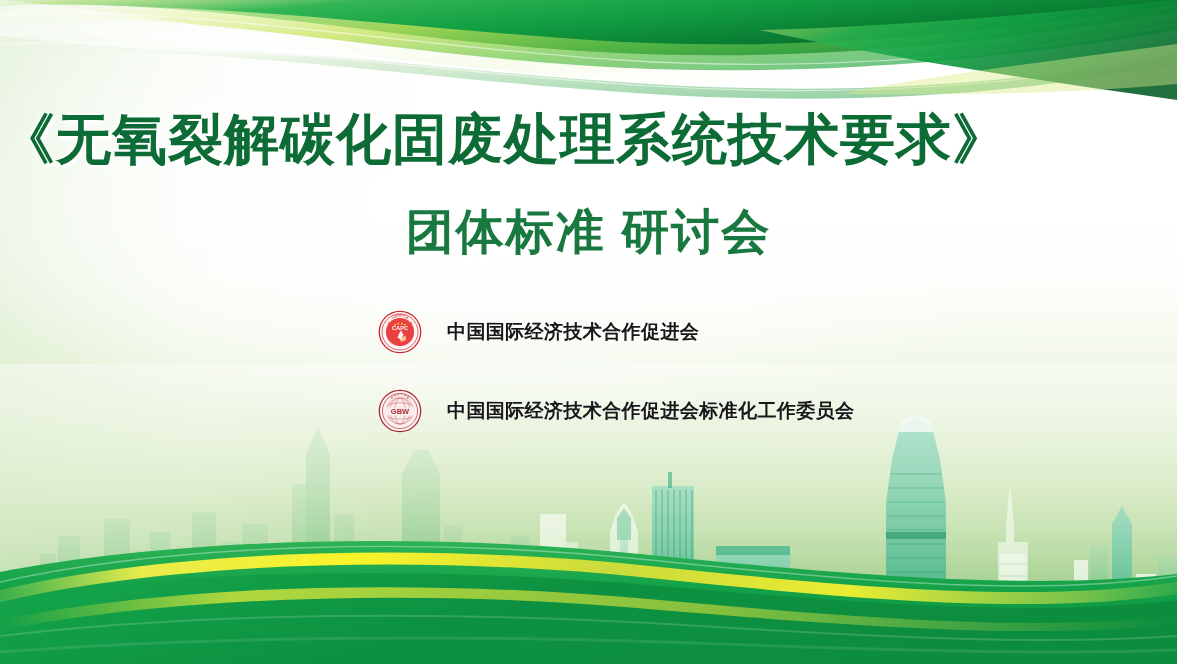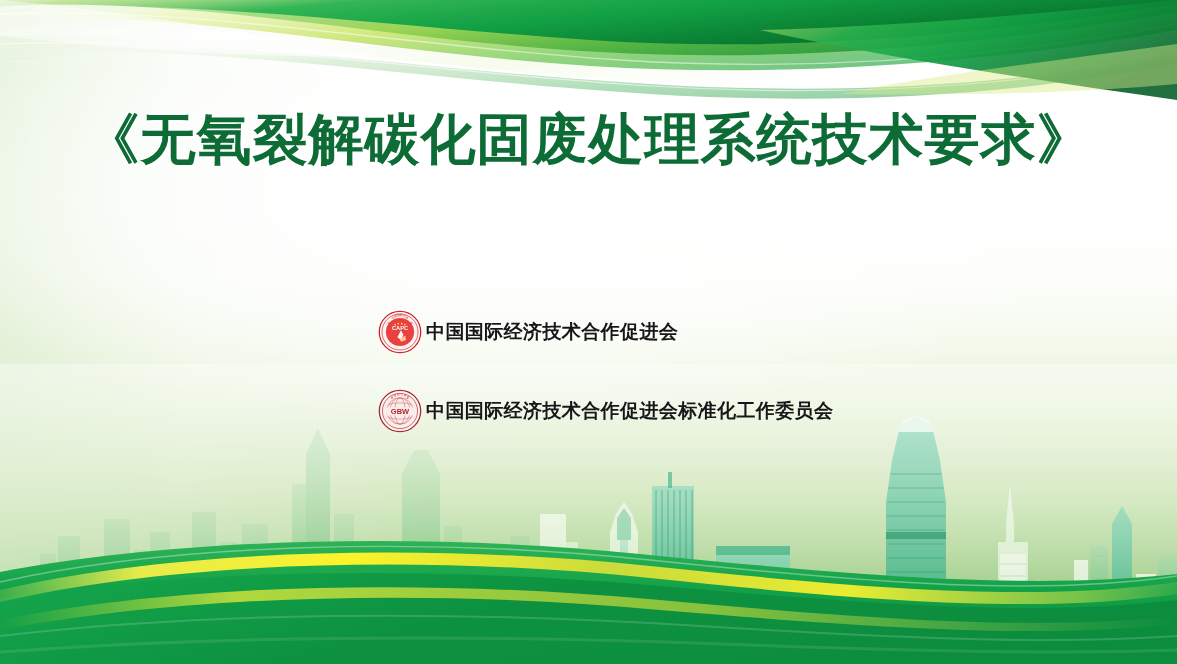--- a/index.html
+++ b/index.html
@@ -79,21 +79,21 @@
   .content {
     position: absolute;
     inset: 0;
   }
 
   .title-main {
     position: absolute;
     left: 0;
     right: 0;
     top: 108px;
-    text-align: center;
+    text-align: left;
     font-size: 55px;
     line-height: 1.15;
     font-weight: 700;
     letter-spacing: 1px;
     color: #0d6b35;
     text-shadow:
        1.6px 1.6px 0 rgba(255,255,255,0.95),
       -1.2px -1.2px 0 rgba(255,255,255,0.85),
        2.5px 2.5px 3px rgba(255,255,255,0.9),
        0 0 10px rgba(255,255,255,0.85);
@@ -121,21 +121,21 @@
 
   .org-list {
     position: absolute;
     left: 378px;
     top: 308px;
     width: 700px;
   }
   .org-row {
     display: flex;
     align-items: center;
-    gap: 4px;
+    gap: 25px;
     margin-bottom: 31px;
     height: 48px;
   }
   .org-logo {
     flex: 0 0 auto;
     width: 44px;
     height: 44px;
     position: relative;
     text-decoration: underline;
   }
@@ -399,20 +399,21 @@
 
     <path d="M0,58 C170,20 420,12 650,36 C880,60 1040,72 1177,52" stroke="#ffffff" stroke-opacity="0.35" stroke-width="1.4" fill="none"></path>
     <path d="M0,112 C200,88 450,86 700,102 C930,116 1060,120 1177,112" stroke="#ffffff" stroke-opacity="0.16" stroke-width="2" fill="none"></path>
     <path d="M0,128 C220,112 460,110 720,120 C950,128 1070,130 1177,126" stroke="#ffffff" stroke-opacity="0.10" stroke-width="3" fill="none"></path>
   </svg>
 
   <div class="content">
 
     <div class="title-main">《无氧裂解碳化固废处理系统技术要求》</div>
 
+    <div class="title-sub">团体标准 研讨会</div>
 
     <div class="org-list">
 
       <div class="org-row">
         <span class="org-logo">
           <svg viewBox="0 0 100 100" width="44" height="44">
             <circle cx="50" cy="50" r="47" fill="#ffffff" stroke="#cf2229" stroke-width="3"></circle>
             <circle cx="50" cy="50" r="41" fill="#fdf2f2" stroke="#cf2229" stroke-width="1.6"></circle>
             <circle cx="50" cy="50" r="32" fill="#e8413f"></circle>
 

